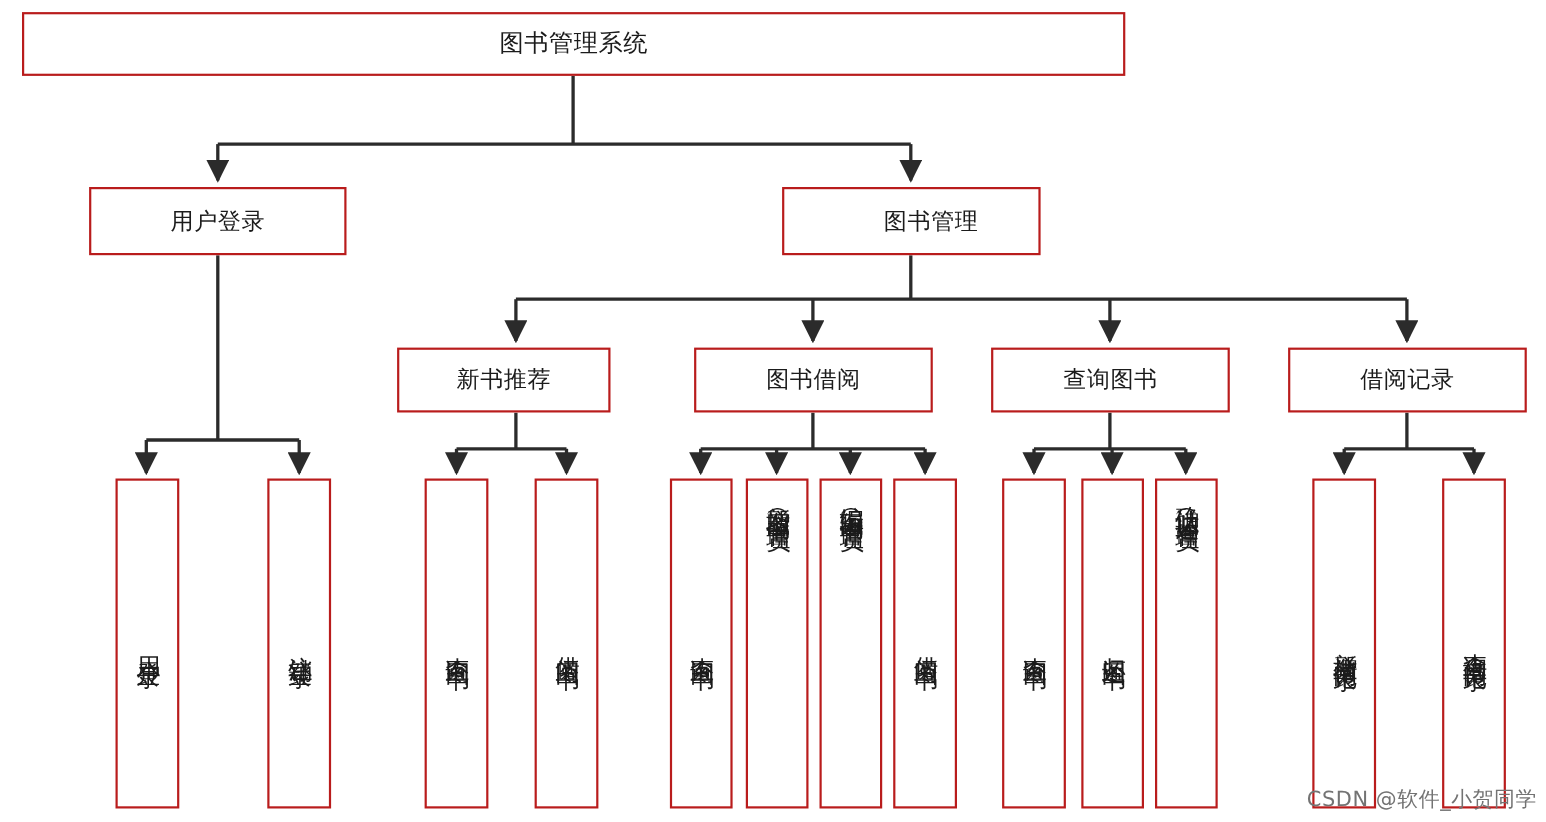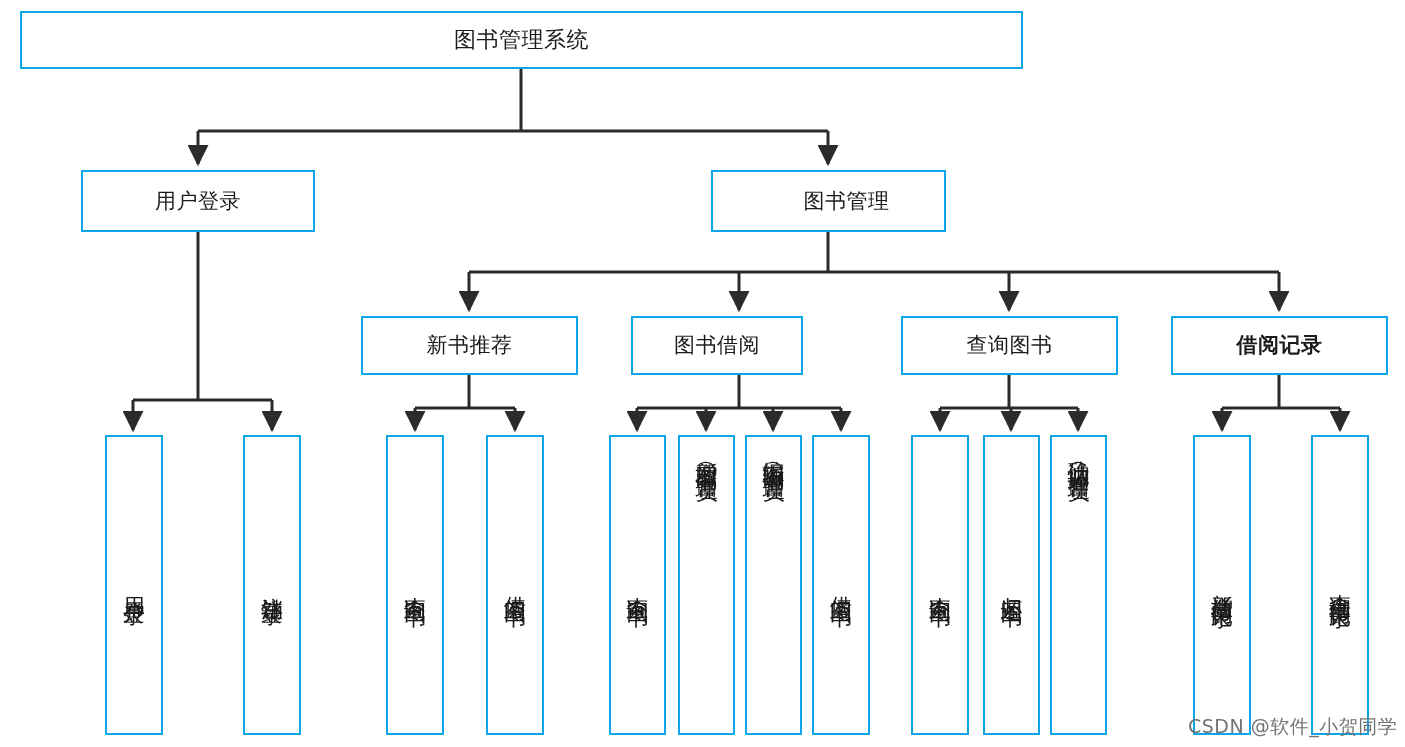--- a/index.html
+++ b/index.html
@@ -20,21 +20,21 @@
   #wires {
     position: absolute;
     left: 0;
     top: 0;
     width: 1405px;
     height: 747px;
   }
   .node {
     position: absolute;
     box-sizing: border-box;
-    border: 2px solid #0ea5e9;
+    border: 2px solid #b91c1c;
     background: #ffffff;
     display: flex;
     align-items: center;
     justify-content: center;
     color: #1b1b1b;
   }
   .node .lbl {
     display: block;
     text-align: center;
     line-height: 1.18;
@@ -132,30 +132,30 @@
     <span class="lbl">图书管理系统</span>
   </div>
 
   <div class="node h" id="n-l2-0" style="left: 81px; top: 170px; width: 234px; height: 62px;">
     <span class="lbl">用户登录</span>
   </div>
   <div class="node h" id="n-l2-1" style="left: 711px; top: 170px; width: 235px; height: 62px; padding-left: 36px;">
     <span class="lbl">图书管理</span>
   </div>
 
-  <div class="node h" id="n-l3-0" style="left: 361px; top: 316px; width: 217px; height: 59px;">
+  <div class="node h" id="n-l3-0" style="left: 361px; top: 316px; width: 194px; height: 59px;">
     <span class="lbl">新书推荐</span>
   </div>
-  <div class="node h" id="n-l3-1" style="left: 631px; top: 316px; width: 172px; height: 59px;">
+  <div class="node h" id="n-l3-1" style="left: 631px; top: 316px; width: 217px; height: 59px;">
     <span class="lbl">图书借阅</span>
   </div>
   <div class="node h" id="n-l3-2" style="left: 901px; top: 316px; width: 217px; height: 59px;">
     <span class="lbl">查询图书</span>
   </div>
-  <div class="node h" id="n-l3-3" style="left: 1171px; top: 316px; width: 217px; height: 59px; font-weight: bold;">
+  <div class="node h" id="n-l3-3" style="left: 1171px; top: 316px; width: 217px; height: 59px;">
     <span class="lbl">借阅记录</span>
   </div>
 
   <div class="node v mid" id="n-lf-0" style="left: 105px; top: 435px; width: 58px; height: 300px;">
     <span class="lbl">用户登录</span>
   </div>
   <div class="node v mid" id="n-lf-1" style="left: 243px; top: 435px; width: 58px; height: 300px;">
     <span class="lbl">注销登录</span>
   </div>
   <div class="node v mid" id="n-lf-2" style="left: 386px; top: 435px; width: 58px; height: 300px;">

